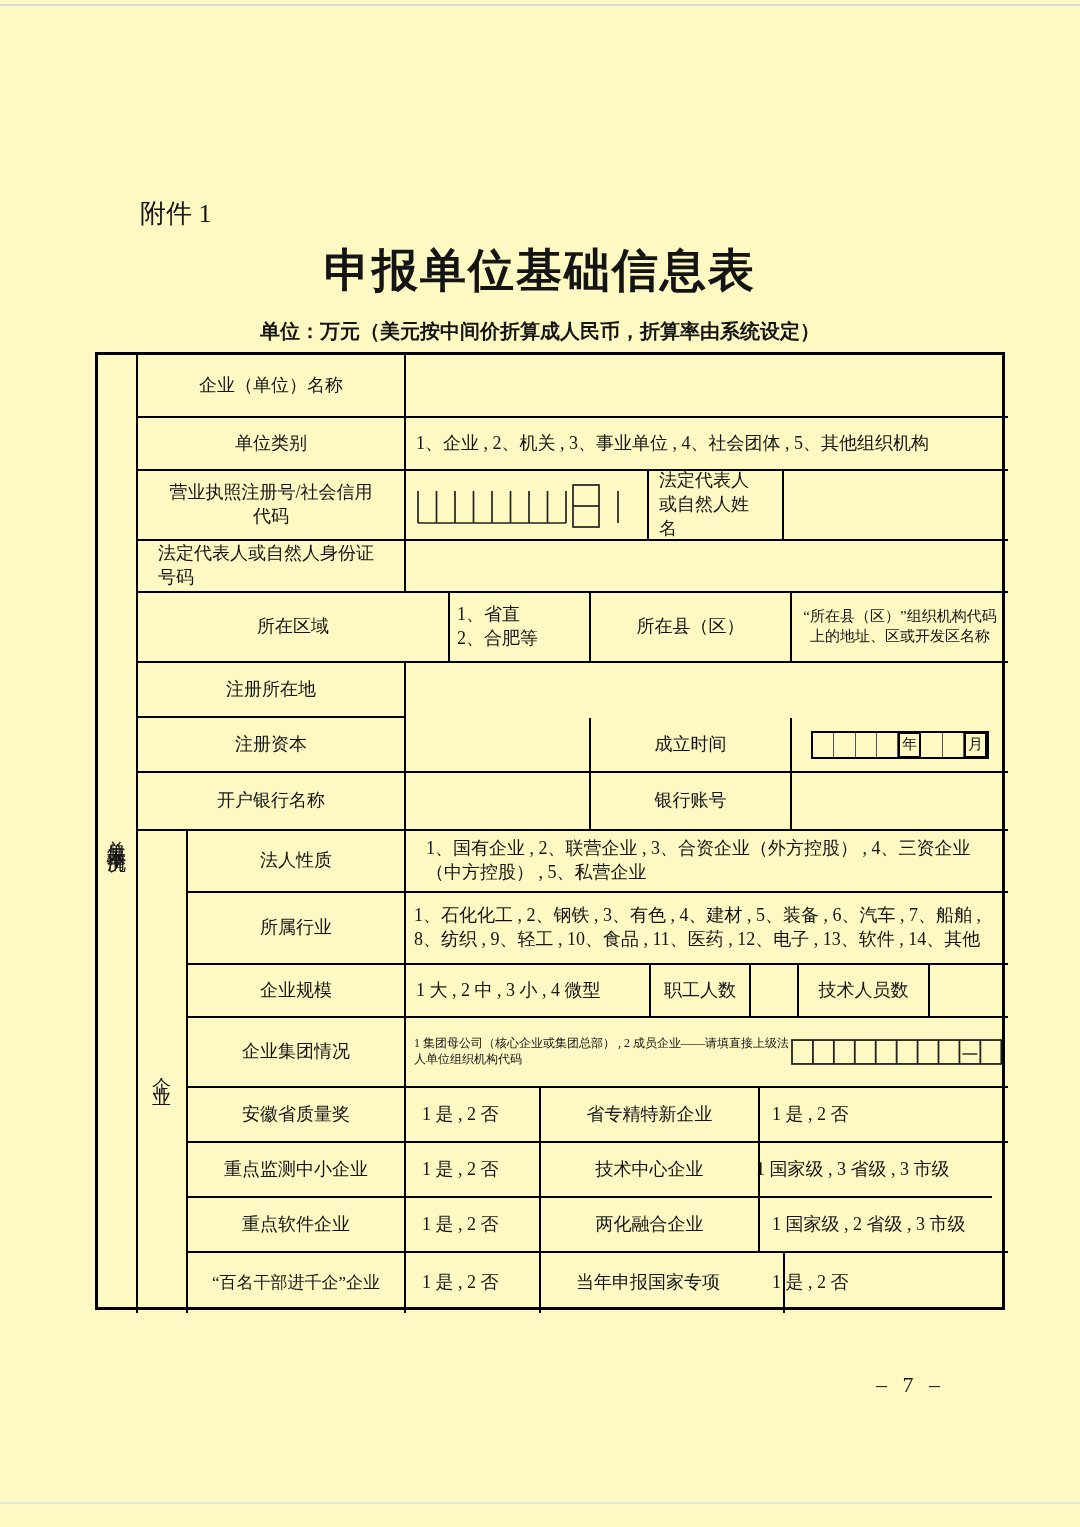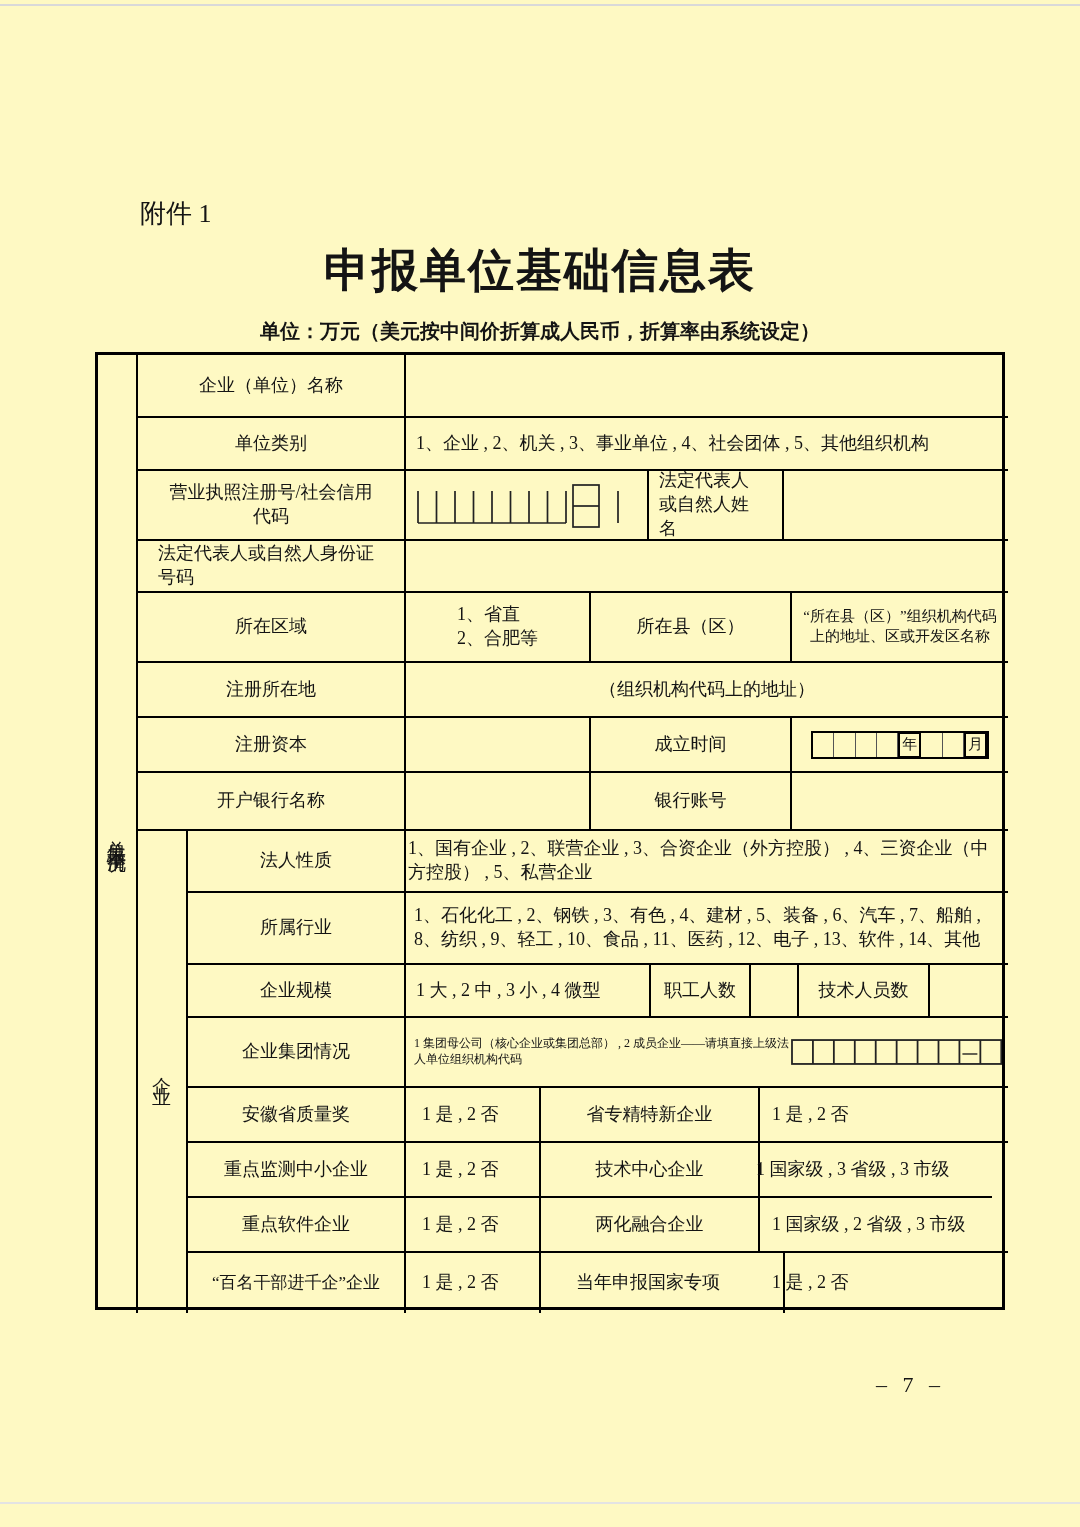--- a/index.html
+++ b/index.html
@@ -31,31 +31,31 @@
 
   
   .r1l{left:40px;top:0;width:268px;height:63px;}   .r1v{left:308px;top:0;width:602px;height:63px;}
   .r2l{left:40px;top:63px;width:268px;height:53px;} .r2v{left:308px;top:63px;width:602px;height:53px;justify-content:flex-start;text-align:left;padding:2px 10px;}
   .r3l{left:40px;top:116px;width:268px;height:70px;padding:2px 24px;}
   .r3b{left:308px;top:116px;width:243px;height:70px;justify-content:flex-start;padding-left:10px;}
   .r3l2{left:551px;top:116px;width:135px;height:70px;justify-content:flex-start;text-align:left;padding:2px 24px 2px 10px;}
   .r3v{left:686px;top:116px;width:224px;height:70px;}
   .r4l{left:40px;top:186px;width:268px;height:52px;justify-content:flex-start;text-align:left;padding:2px 20px;}
   .r4v{left:308px;top:186px;width:602px;height:52px;}
-  .r5l{left:40px;top:238px;width:268px;height:70px;}
+  .r5l{left:40px;top:238px;width:312px;height:70px;}
   .r5v{left:308px;top:238px;width:185px;height:70px;}
   .r5l2{left:493px;top:238px;width:201px;height:70px;}
   .r5n{left:694px;top:238px;width:216px;height:70px;font-size:15px;padding:2px 5px;}
   .r6l{left:40px;top:308px;width:268px;height:55px;}  .r6v{left:308px;top:308px;width:602px;height:55px;}
   .r7l{left:40px;top:363px;width:268px;height:55px;}  .r7v{left:308px;top:363px;width:185px;height:55px;}
   .r7l2{left:493px;top:363px;width:201px;height:55px;} .r7d{left:694px;top:363px;width:216px;height:55px;}
   .r8l{left:40px;top:418px;width:268px;height:58px;}  .r8v{left:308px;top:418px;width:185px;height:58px;}
   .r8l2{left:493px;top:418px;width:201px;height:58px;} .r8v2{left:694px;top:418px;width:216px;height:58px;}
   .r9l{left:90px;top:476px;width:218px;height:62px;}
-  .r9v{left:308px;top:476px;width:602px;height:62px;justify-content:flex-start;text-align:left;padding:2px 2px;}
+  .r9v{left:308px;top:476px;width:602px;height:62px;justify-content:flex-start;text-align:left;padding:2px 20px;}
   .r10l{left:90px;top:538px;width:218px;height:72px;}
   .r10v{left:308px;top:538px;width:602px;height:72px;justify-content:flex-start;text-align:left;padding:2px 8px;}
   .r11l{left:90px;top:610px;width:218px;height:53px;}
   .r11v{left:308px;top:610px;width:245px;height:53px;justify-content:flex-start;text-align:left;padding:2px 10px;}
   .r11l2{left:553px;top:610px;width:100px;height:53px;}
   .r11v2{left:653px;top:610px;width:48px;height:53px;}
   .r11l3{left:701px;top:610px;width:131px;height:53px;}
   .r11v3{left:832px;top:610px;width:78px;height:53px;}
   .r12l{left:90px;top:663px;width:218px;height:70px;}
   .r12c{left:308px;top:663px;width:602px;height:70px;justify-content:space-between;padding:0 6px 0 8px;}
@@ -127,21 +127,20 @@
 
     <div class="cell r5l">所在区域</div>
     <div class="cell r5v">
         <span class="pre" style="text-align:left">1、省直
 2、合肥等</span>
       </div>
     <div class="cell r5l2">所在县（区）</div>
     <div class="cell r5n er">“所在县（区）”组织机构代码上的地址、区或开发区名称</div>
 
     <div class="cell r6l">注册所在地</div>
-    <div class="cell r6v er">（组织机构代码上的地址）</div>
 
     <div class="cell r7l">注册资本</div>
     <div class="cell r7v"></div>
     <div class="cell r7l2">成立时间</div>
     <div class="cell r7d er">
       <div class="date-strip">
         <span class="dc"></span>
         <span class="dc"></span>
         <span class="dc"></span>
         <span class="dc"></span>

